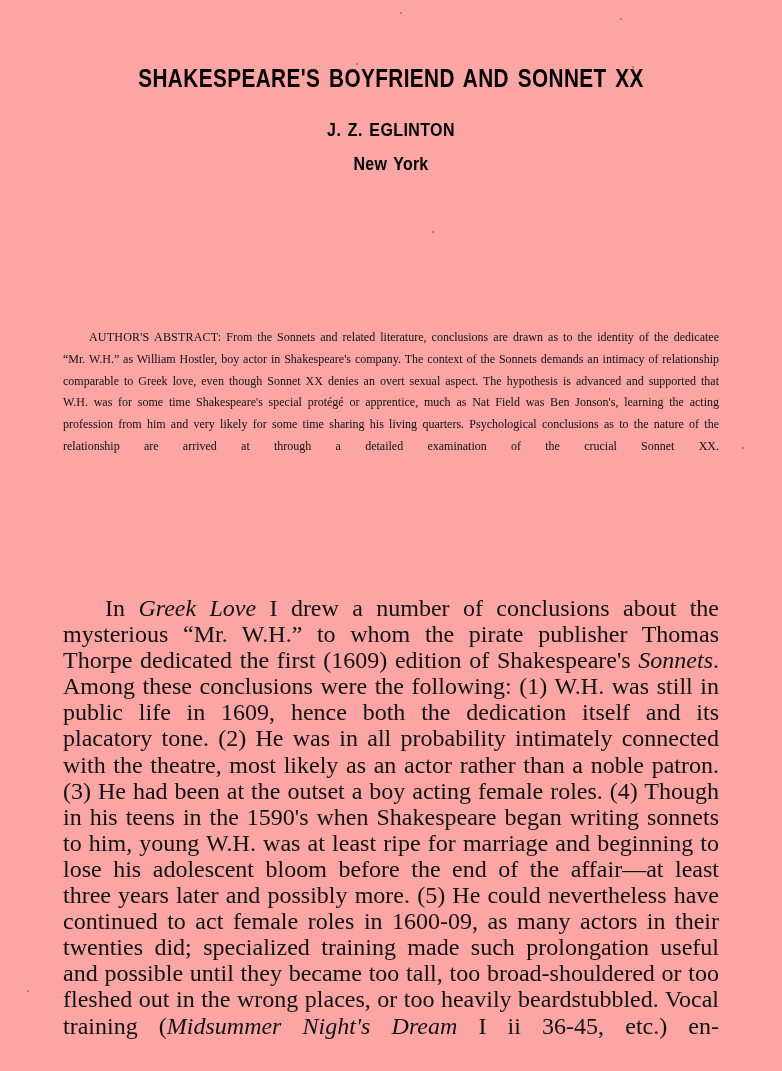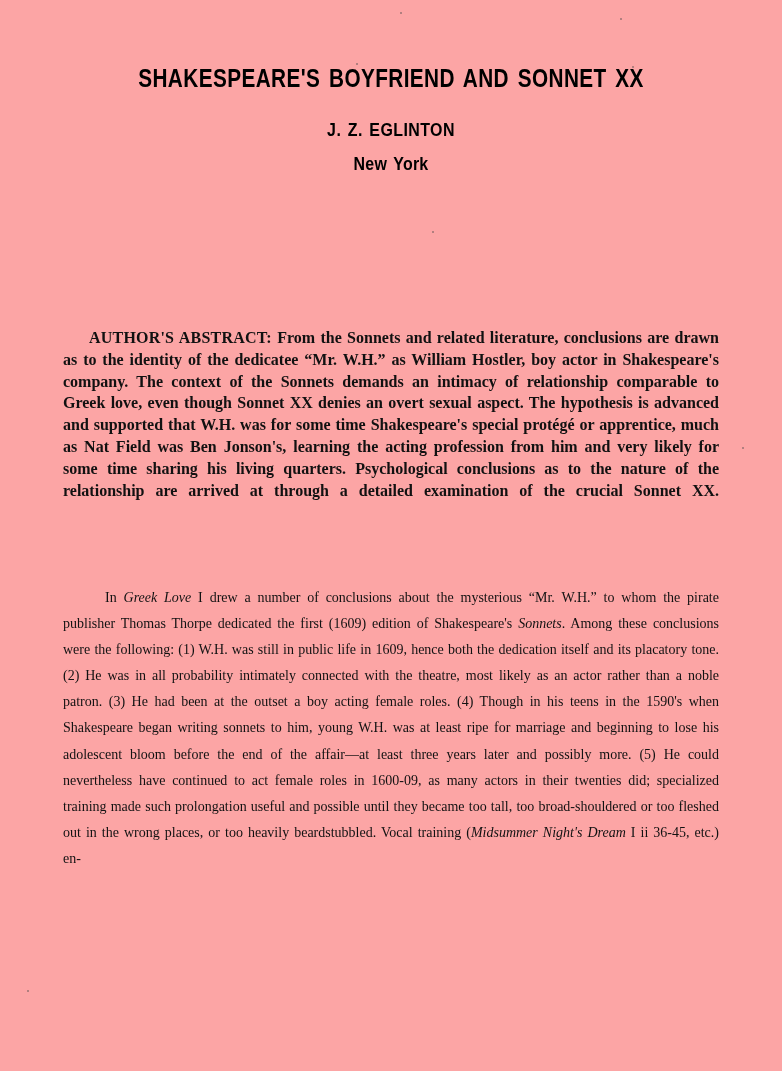--- a/index.html
+++ b/index.html
@@ -73,39 +73,39 @@
     transform-origin: center top;
     color: #000;
   }
 
   
   .abstract {
     position: absolute;
     left: 63px;
     top: 327px;
     width: 656px;
-    font-size: 16px;
+    font-size: 12px;
     line-height: 21.8px;
-    font-weight: bold;
+    font-weight: normal;
     text-align: justify;
     text-indent: 26px;
     word-spacing: 0.6px;
     color: #111;
   }
   .abstract .lead {
     letter-spacing: 0.2px;
   }
 
   
   .body-par {
     position: absolute;
     left: 63px;
     top: 571px;
     width: 656px;
-    font-size: 14px;
+    font-size: 24px;
     line-height: 26.1px;
     text-align: justify;
     text-indent: 42px;
     word-spacing: 0.5px;
     color: #121212;
   }
   .body-par i { font-style: italic; }
 
   
   .body-par::after,

